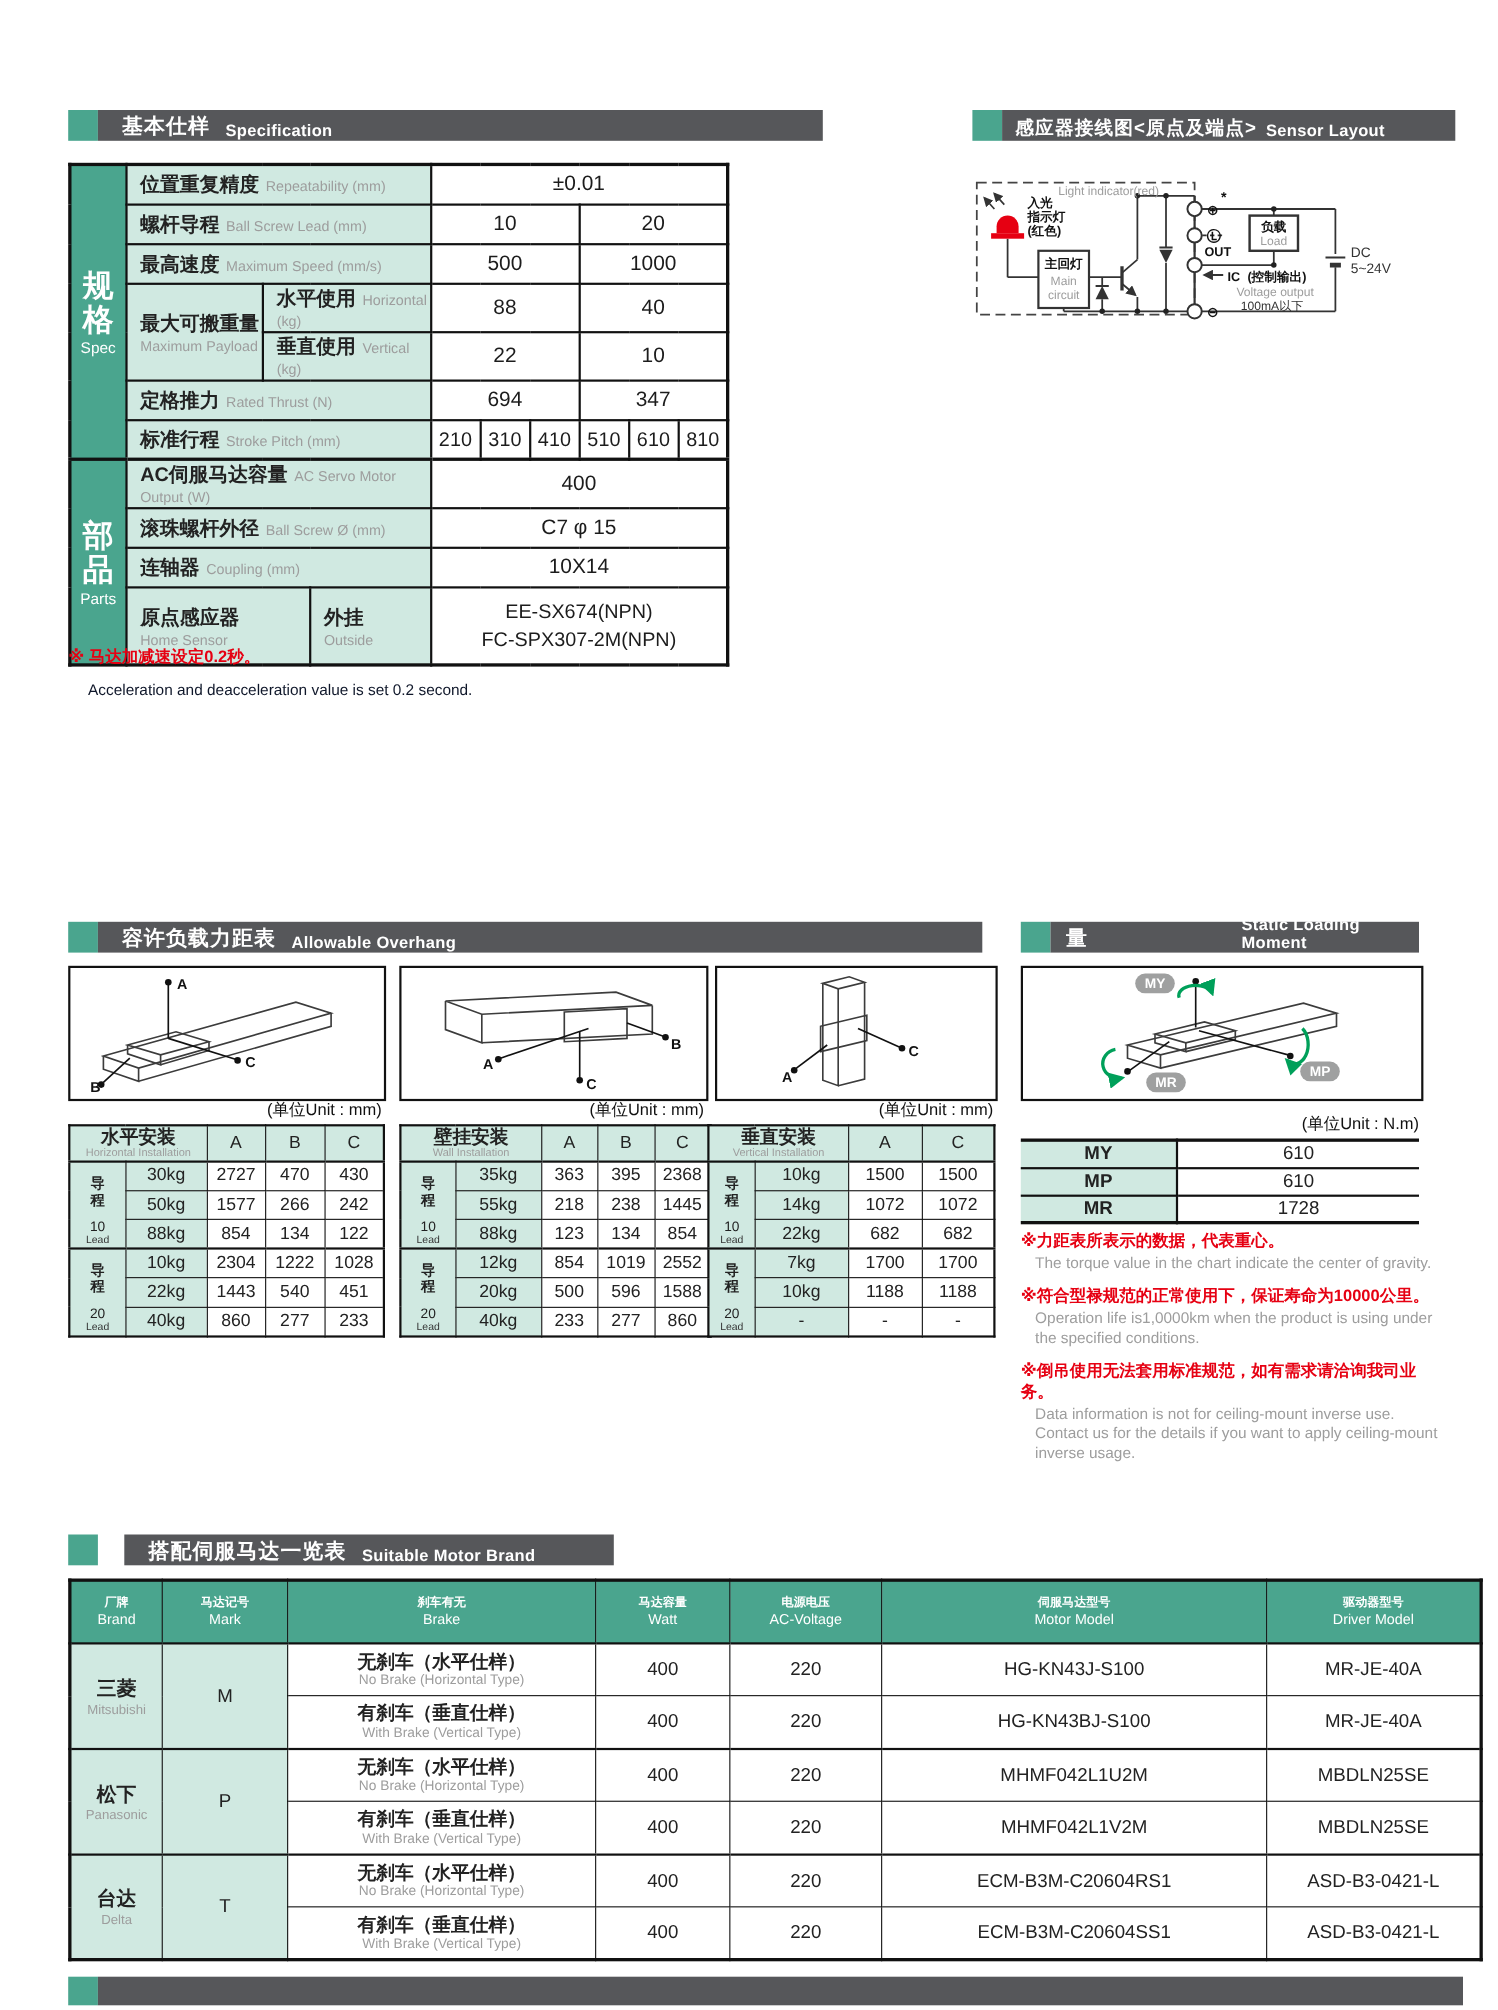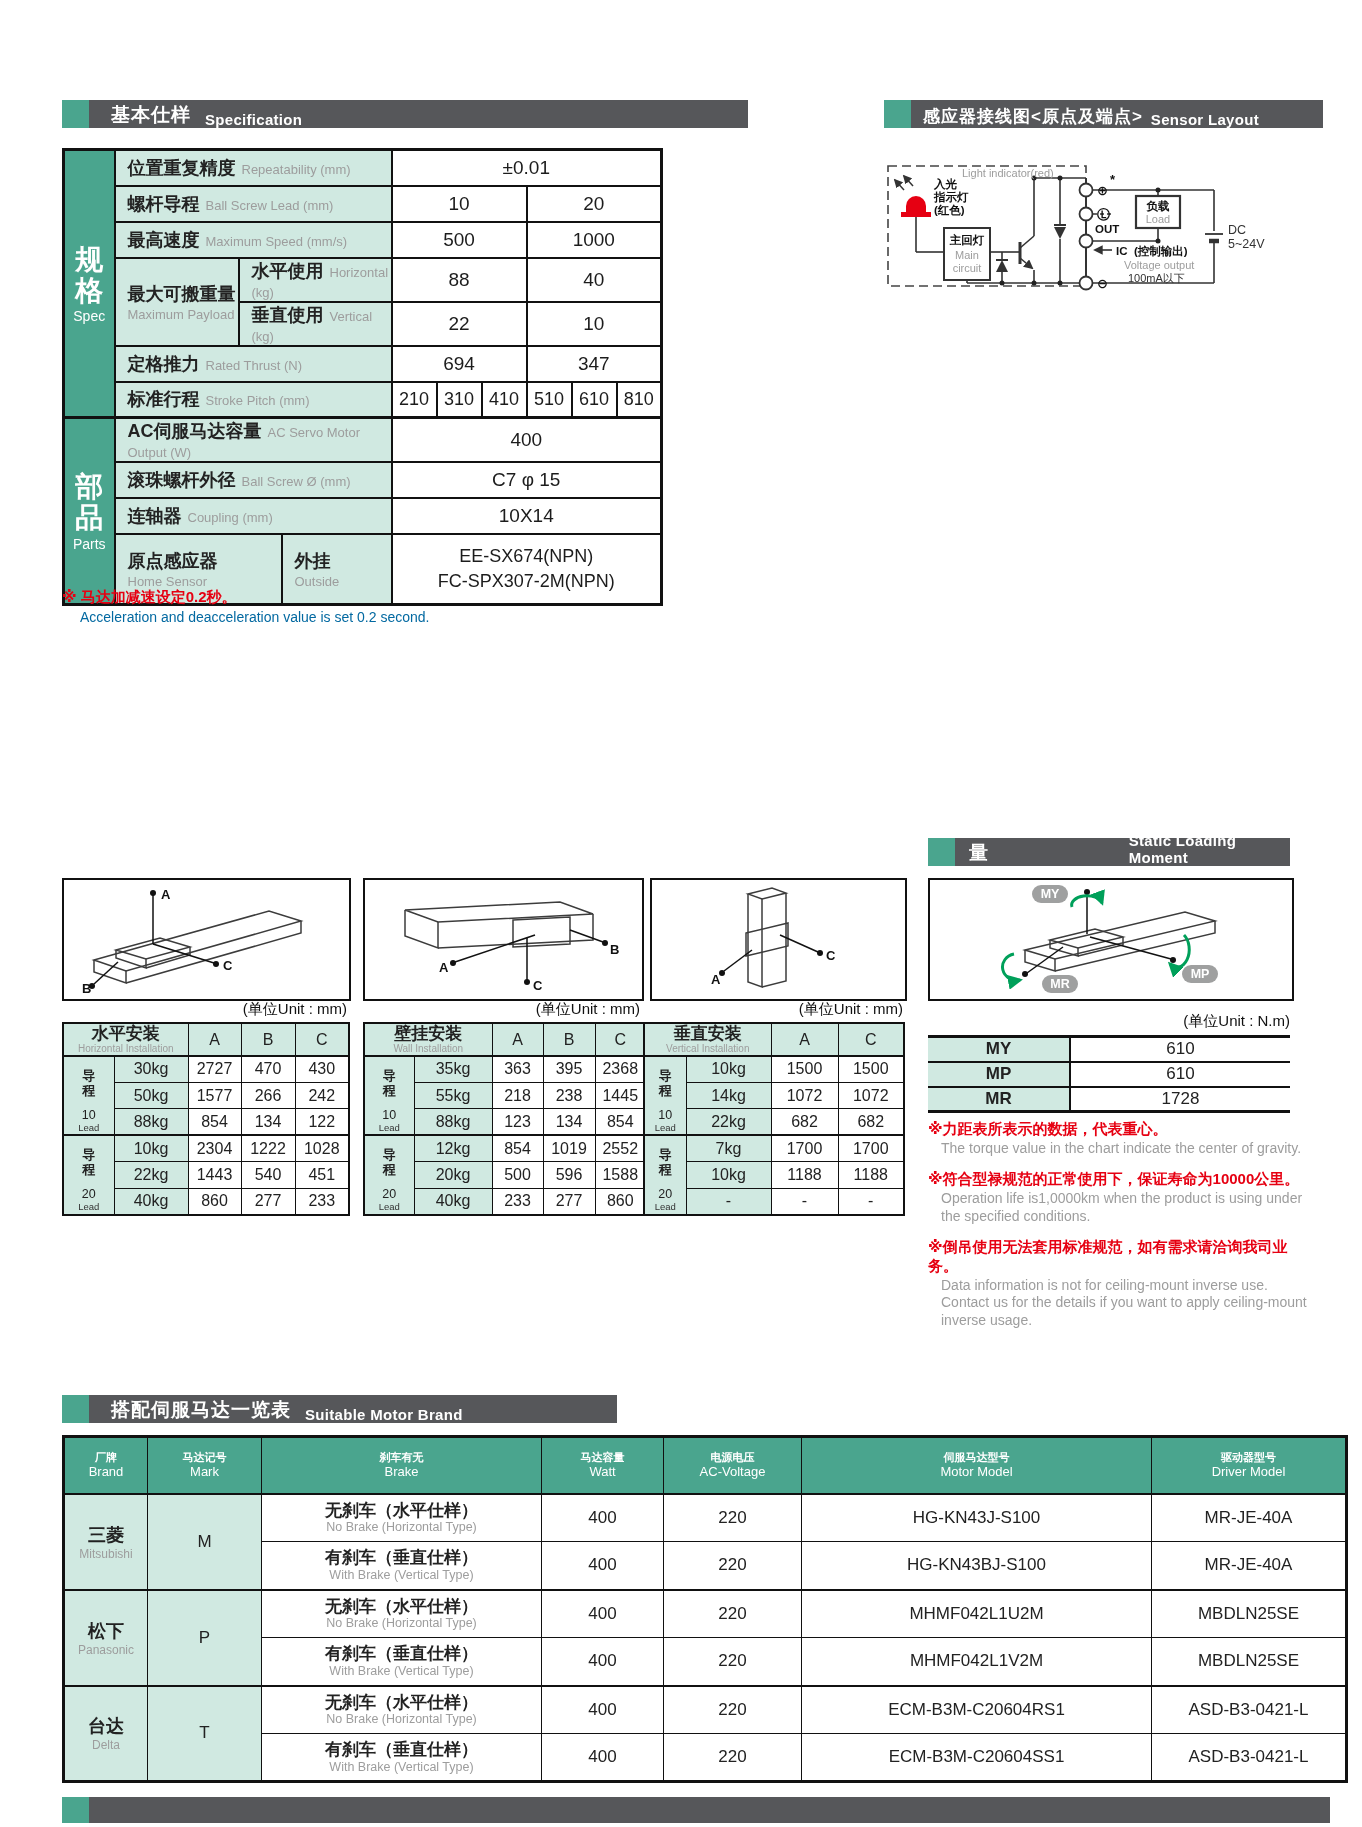--- a/index.html
+++ b/index.html
@@ -71,21 +71,21 @@
   .mot .brand{background:var(--lg);}
   .b-zh{display:block;font-size:18px;font-weight:bold;}
   .b-en{display:block;font-size:12px;color:var(--gray);}
   .mot .mark{background:var(--lg);font-size:17px;}
   .bz{display:block;font-size:17px;font-weight:bold;line-height:1.15;}
   .be{display:block;font-size:12.5px;color:var(--gray);line-height:1.15;}
   .mot .cell{font-size:17px;}
   
   .unit{font-size:15px;color:#111;text-align:right;}
   .fn-zh{color:var(--red);font-size:15px;font-weight:bold;}
-  .fn-en{color:#0369a1;font-size:14px;margin-top:2px;padding-left:18px;}
+  .fn-en{color:#0f172a;font-size:14px;margin-top:12px;padding-left:18px;}
   .note{margin-bottom:13px;}
   .note .nz{color:var(--red);font-size:15px;font-weight:bold;line-height:1.25;}
   .note .ne{color:var(--gray);font-size:14px;line-height:1.25;padding-left:13px;margin-top:1px;}
   
   .dbox{border:2.5px solid var(--bd);background:#fff;}
   svg text{font-family:"Liberation Sans","DejaVu Sans",sans-serif;}
   .sv-b{font-size:13px;font-weight:bold;fill:#111;}
   .sv-s{font-size:11.5px;font-weight:bold;fill:#111;}
   .sv-g{font-size:11px;fill:#9d9d9d;font-weight:normal;}
   .sv-n{font-size:11px;fill:#333;font-weight:normal;}
@@ -305,20 +305,27 @@
     <text x="276" y="83" text-anchor="middle" class="sv-g">Load</text>
 
     <g>
       <line x1="323" y1="94" x2="341" y2="94" stroke="#333" stroke-width="1.8"></line>
       <line x1="327" y1="101" x2="337" y2="101" stroke="#333" stroke-width="4.5"></line>
     </g>
     <text x="346" y="94" class="sv-n" style="font-size:12.5px">DC</text>
     <text x="346" y="108" class="sv-n" style="font-size:12.5px">5~24V</text>
   </svg>
 
+  <div class="abs sec" style="left:62px;top:838px;width:831px;">
+    <div class="sq"></div>
+    <div class="bar">
+      <span class="zh">容许负载力距表</span>
+      <span class="en">Allowable Overhang</span>
+    </div>
+  </div>
 
   <div class="abs sec" style="left:928px;top:838px;width:362px;">
     <div class="sq"></div>
     <div class="bar" style="padding-left:14px;">
       <span class="zh">静态容许负载惯量</span>
       <span class="en" style="margin-left:9px;">Static Loading Moment</span>
     </div>
   </div>
 
   <div class="abs dbox" style="left:62px;top:878px;width:285px;height:119px;">
@@ -660,21 +667,21 @@
     <div class="note">
       <div class="nz">※符合型禄规范的正常使用下，保证寿命为10000公里。</div>
       <div class="ne">Operation life is1,0000km when the product is using under the specified conditions.</div>
     </div>
     <div class="note">
       <div class="nz">※倒吊使用无法套用标准规范，如有需求请洽询我司业务。</div>
       <div class="ne">Data information is not for ceiling-mount inverse use. Contact us for the details if you want to apply ceiling-mount inverse usage.</div>
     </div>
   </div>
 
-  <div class="abs sec" style="left:62px;top:1395px;width:555px;">
+  <div class="abs sec" style="left:62px;top:1395px;width:496px;gap:24px;">
     <div class="sq"></div>
     <div class="bar">
       <span class="zh">搭配伺服马达一览表</span>
       <span class="en">Suitable Motor Brand</span>
     </div>
   </div>
 
   <table class="abs mot" style="left:62px;top:1435px;">
     <colgroup>
         <col style="width:84px">

